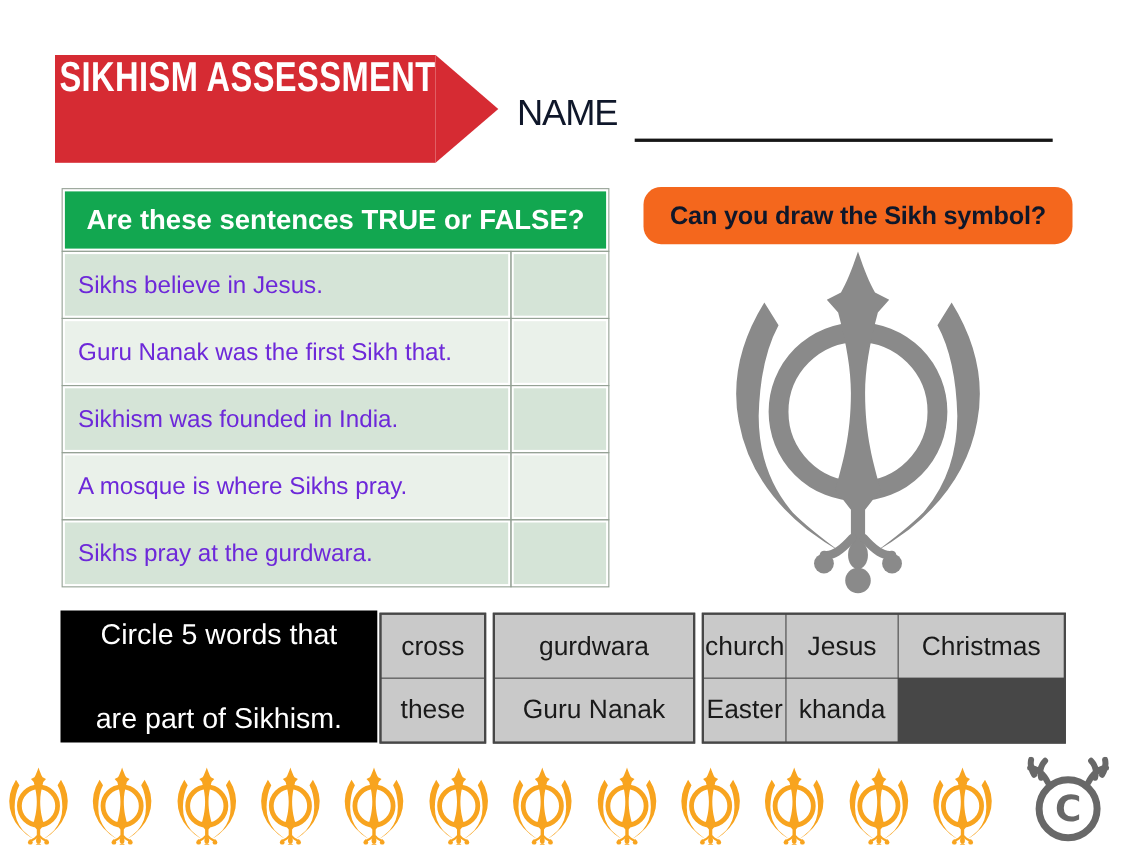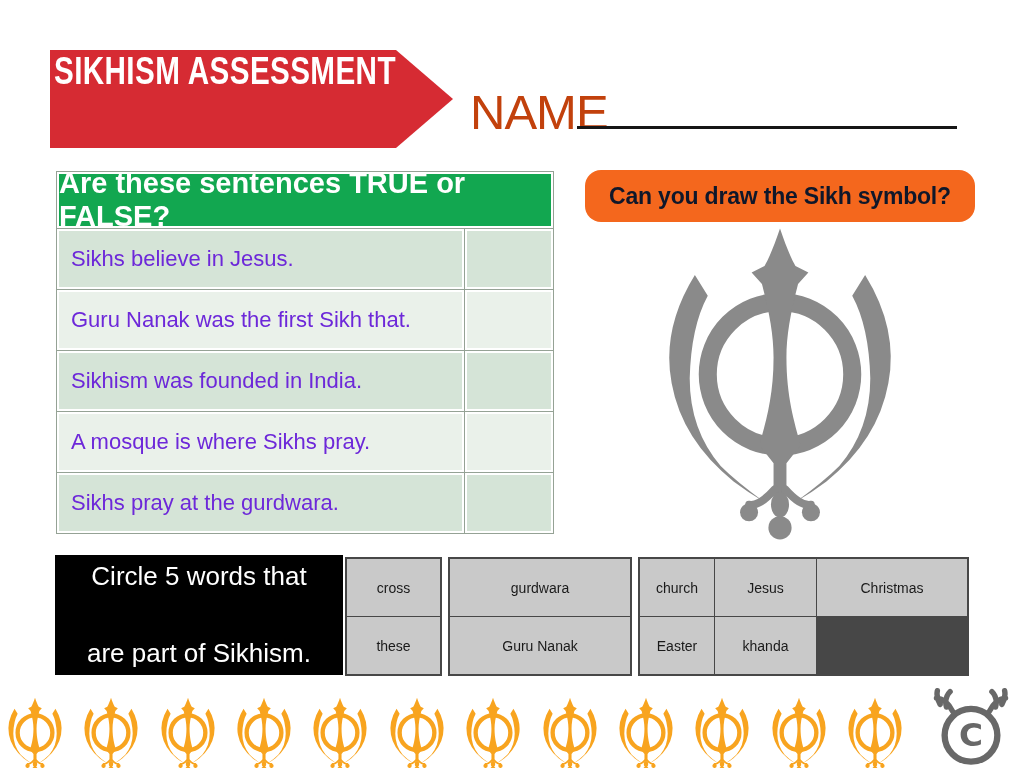--- a/index.html
+++ b/index.html
@@ -18,31 +18,31 @@
     position:absolute; left:396px; top:50px; width:0; height:0;
     border-top:49px solid transparent; border-bottom:49px solid transparent;
     border-left:57px solid var(--c-red,#d62b33);
   }
   .banner-title {
     color:#fff; font-size:38px; font-weight:bold; white-space:nowrap;
     transform:scaleX(0.78); transform-origin:left center; letter-spacing:0.5px;
   }
 
   
-  .name-label { position:absolute; left:470px; top:84px; font-size:49px; letter-spacing:-1px; color:#c2410c; }
+  .name-label { position:absolute; left:470px; top:84px; font-size:33px; letter-spacing:-1px; color:#0f172a; }
   .name-line  { position:absolute; left:577px; top:92px; width:380px; height:37px; border-bottom:3px solid #161616; }
 
   
   .tf {
     position:absolute; left:55px; top:170px; width:500px;
     display:grid; grid-template-columns:1fr 84px; gap:5px; padding:4px;
   }
   .tf-header {
     grid-column:1 / 3; height:52px; background:var(--c-green,#12a750); color:#fff;
-    display:flex; align-items:center; justify-content:center; font-size:29px; font-weight:bold;
+    display:flex; align-items:center; justify-content:center; font-size:25px; font-weight:bold;
     outline:1px solid #95a295; outline-offset:2px;
   }
   .tf-cell {
     height:56px; display:flex; align-items:center; padding-left:12px;
     font-size:22px; color:#6d28d9; outline:1px solid #95a295; outline-offset:2px;
   }
   .tf-ans { padding-left:0; }
   .row-dark  { background:var(--c-row_dark,#d5e4d7); }
   .row-light { background:var(--c-row_light,#eaf1ea); }
 
@@ -64,21 +64,21 @@
   .bank { position:absolute; left:345px; top:557px; display:flex; gap:6px; }
   .group {
     display:grid; grid-auto-flow:column; grid-template-rows:57px 57px;
     gap:1px; background:#474747; border:2px solid #474747;
   }
   .g1 { grid-template-columns:93px; }
   .g2 { grid-template-columns:180px; }
   .g3 { grid-template-columns:74px 101px 150px; }
   .word-cell {
     background:var(--c-cell_gray,#c9c9c9); display:flex; align-items:center; justify-content:center;
-    font-size:14px; color:#1a1a1a; padding:0 6px;
+    font-size:24px; color:#1a1a1a; padding:0 6px;
   }
 
   
   .strip { position:absolute; left:4px; top:688px; width:902px; display:flex; justify-content:space-between; }
   .strip svg { width:62px; height:94px; color:var(--c-gold,#f8a41f); }
   .moose { position:absolute; left:924px; top:688px; width:94px; height:80px; color:#686868; }
 </style>
 </head>
 <body>
 

